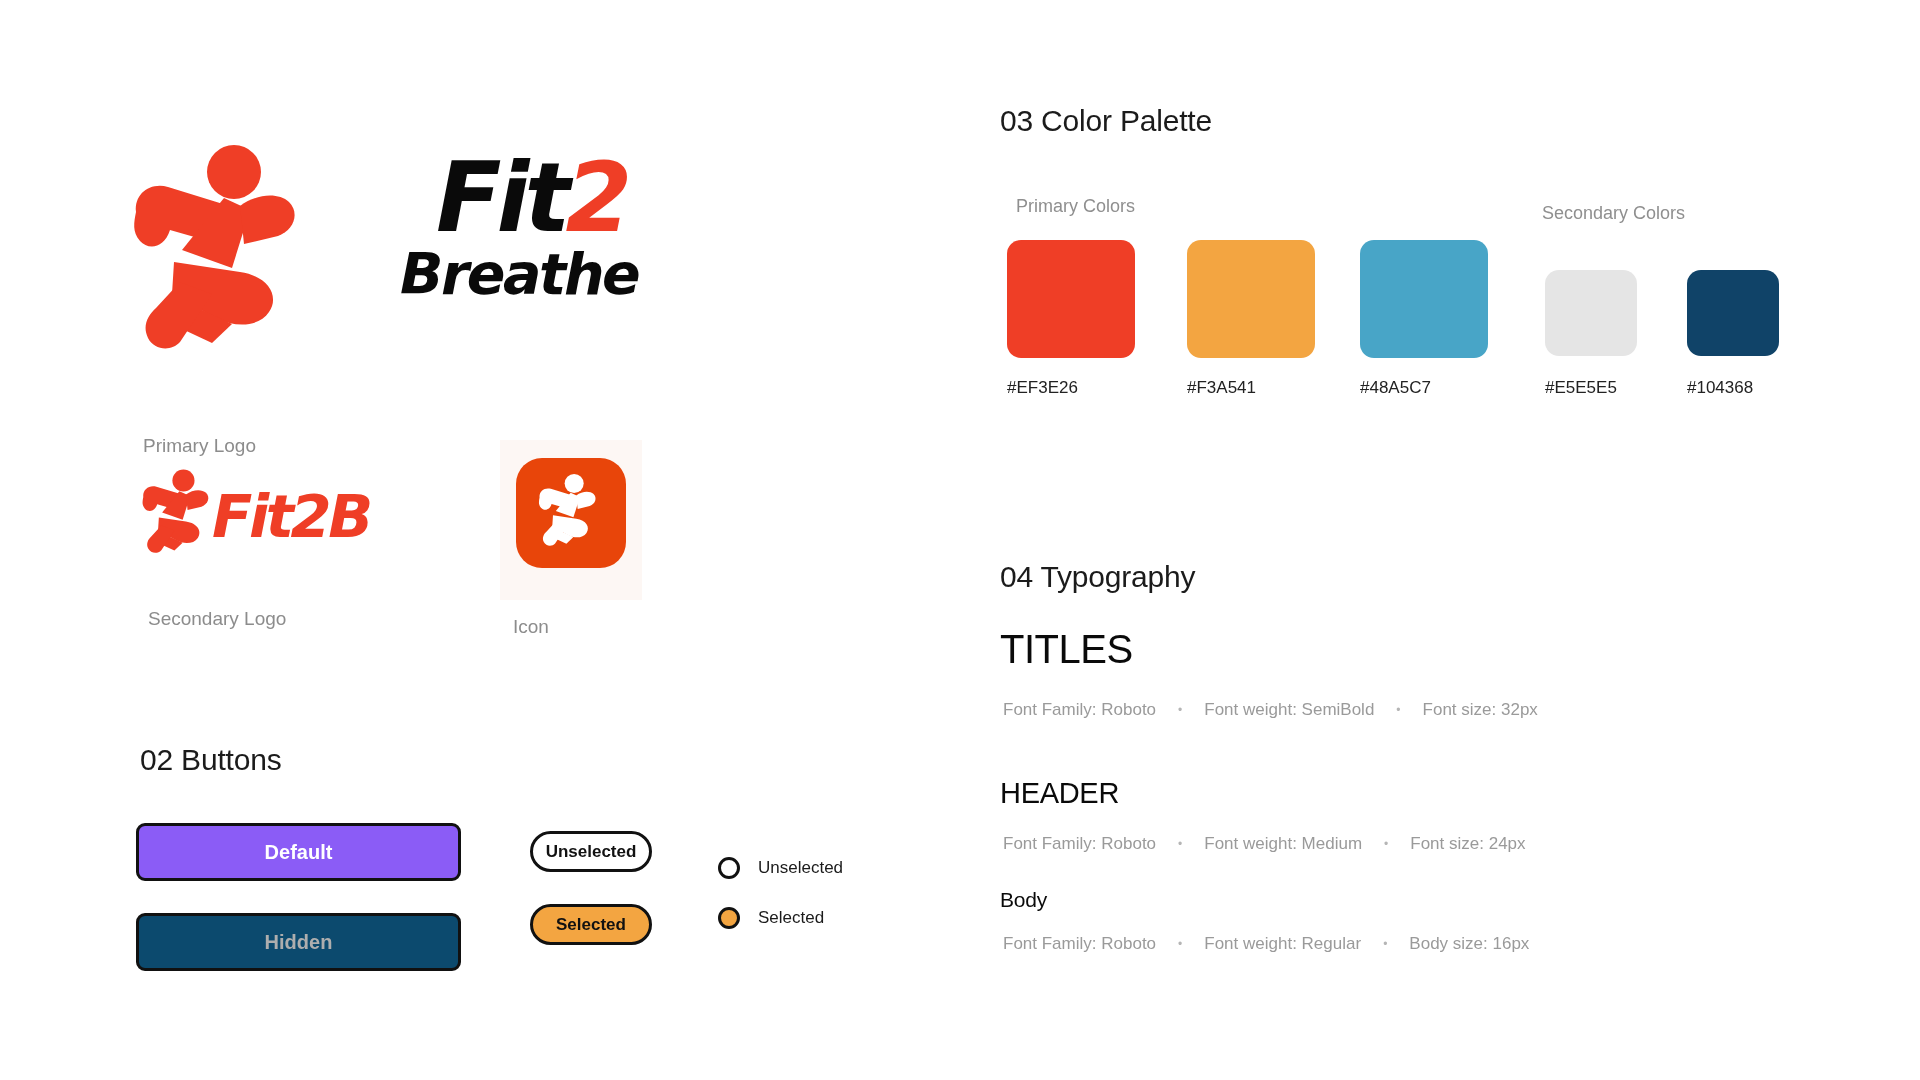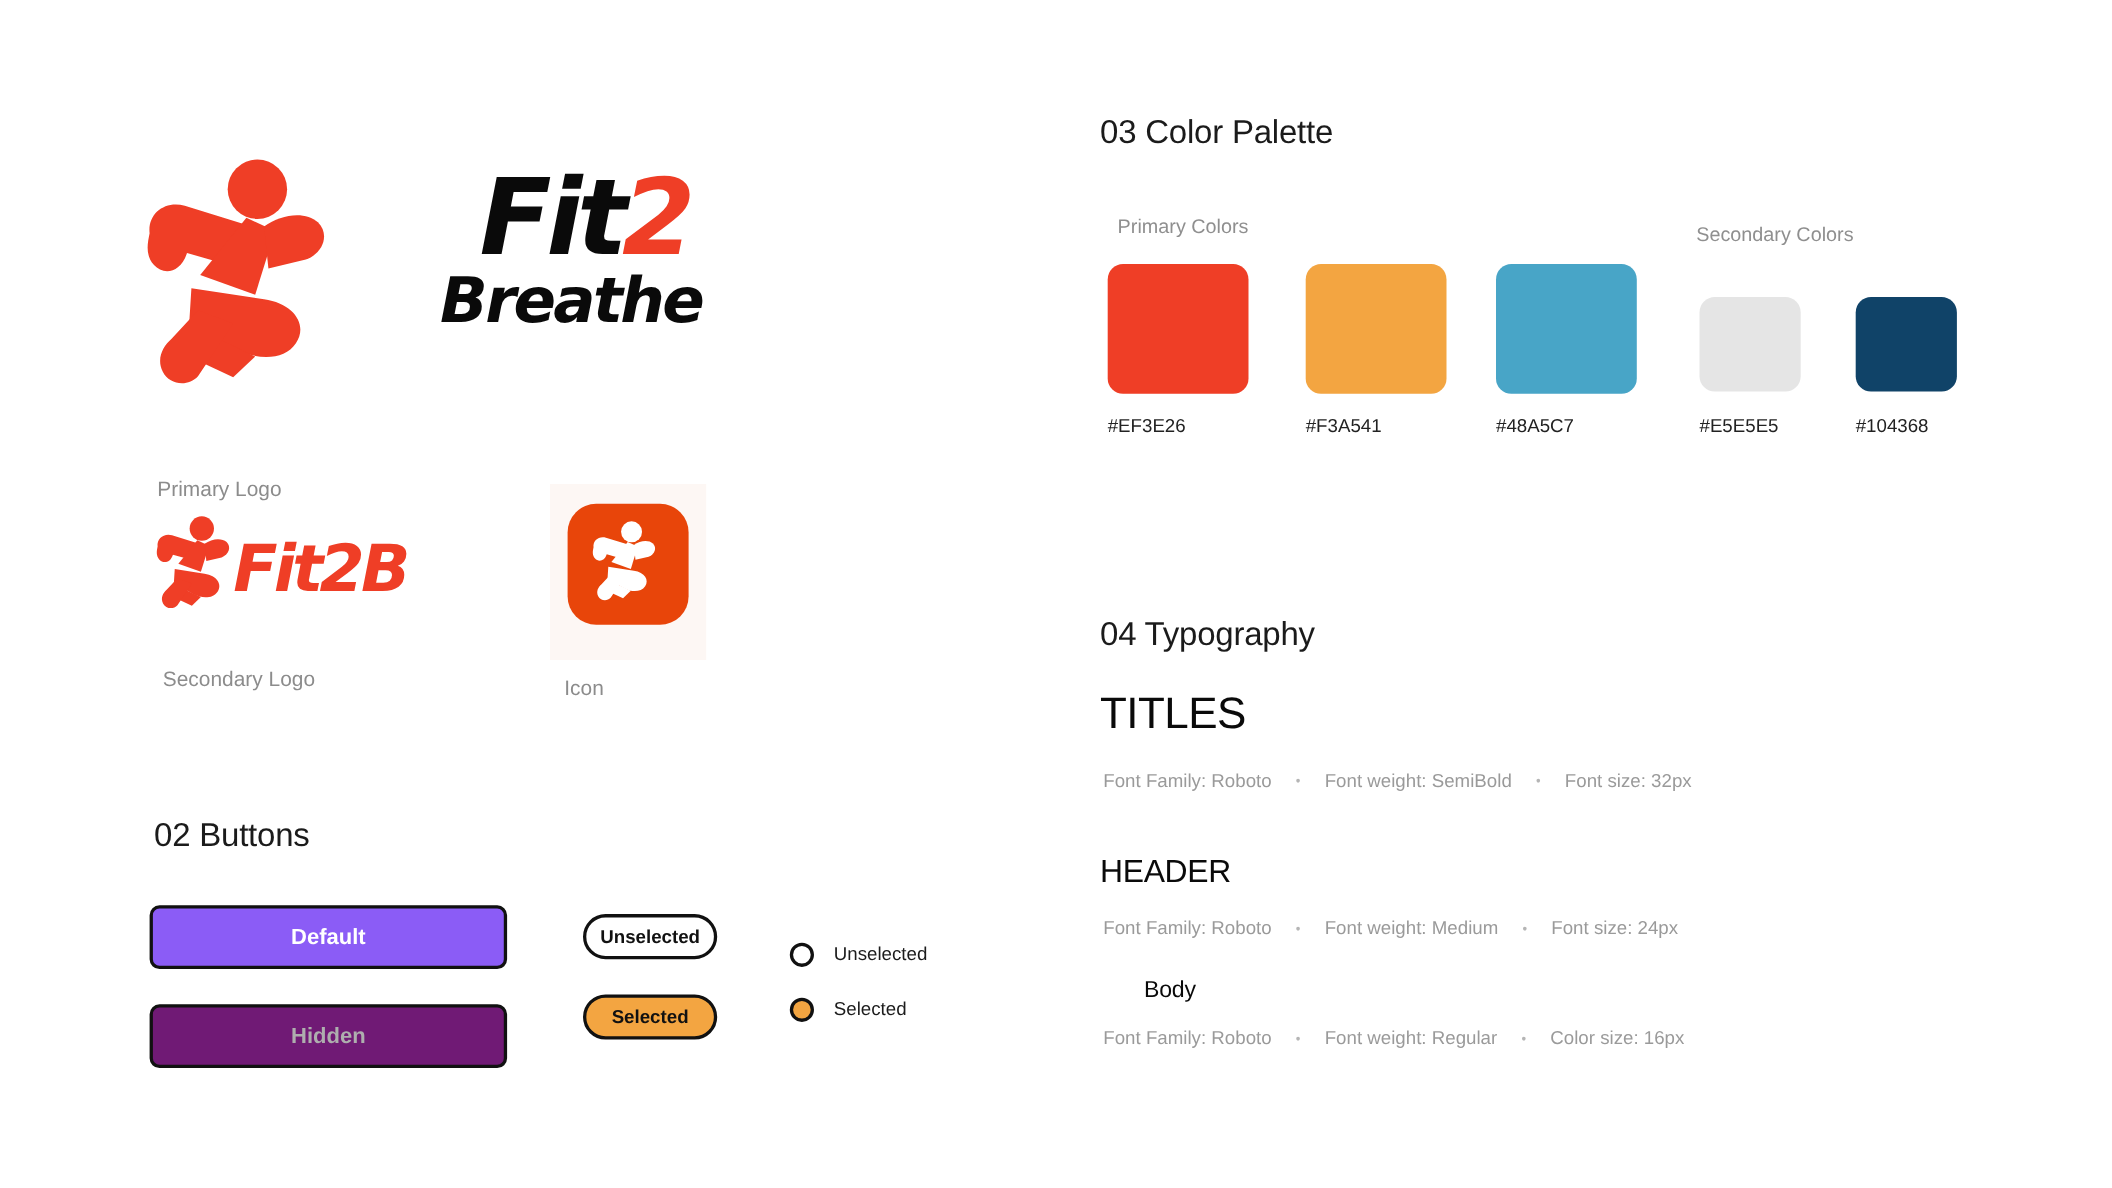--- a/index.html
+++ b/index.html
@@ -137,21 +137,21 @@
     font-size: 20px;
     font-weight: 700;
   }
   #btn-default {
     left: 136px; top: 823px;
     background: #8b5cf6;
     color: #ffffff;
   }
   #btn-hidden {
     left: 136px; top: 913px;
-    background: #701a75;
+    background: #0c4a6e;
     color: #AEAEAE;
   }
 
   .btn-pill {
     position: absolute;
     height: 41px;
     border: 3px solid #111111;
     border-radius: 21px;
     display: flex;
     align-items: center;
@@ -234,21 +234,21 @@
   #sec-typography-heading { left: 1000px; top: 560px; }
 
   .type-sample {
     position: absolute;
     color: #0a0a0a;
     white-space: nowrap;
     font-weight: 400;
   }
   #type-title-sample  { left: 1000px; top: 627px; font-size: 40px; letter-spacing: -0.5px; }
   #type-header-sample { left: 1000px; top: 777px; font-size: 29px; letter-spacing: -0.3px; }
-  #type-body-sample   { left: 1000px; top: 888px; font-size: 21px; letter-spacing: -0.2px; margin-left: 40px; }
+  #type-body-sample   { left: 1000px; top: 888px; font-size: 21px; letter-spacing: -0.2px; }
 
   .type-meta {
     position: absolute;
     display: flex;
     align-items: center;
     font-size: 17px;
     color: #9a9a9a;
     white-space: nowrap;
   }
   .type-meta .sep { padding: 0 22px; font-size: 12px; color: #b5b5b5; }
@@ -385,16 +385,16 @@
     <span class="sep">•</span>
     <span>Font size: 24px</span>
   </div>
 
   <div class="type-sample" id="type-body-sample">Body</div>
   <div class="type-meta" id="type-body-meta">
     <span>Font Family: Roboto</span>
     <span class="sep">•</span>
     <span>Font weight: Regular</span>
     <span class="sep">•</span>
-    <span>Color size: 16px</span>
+    <span>Body size: 16px</span>
   </div>
 
 </div>
 
 </body></html>

